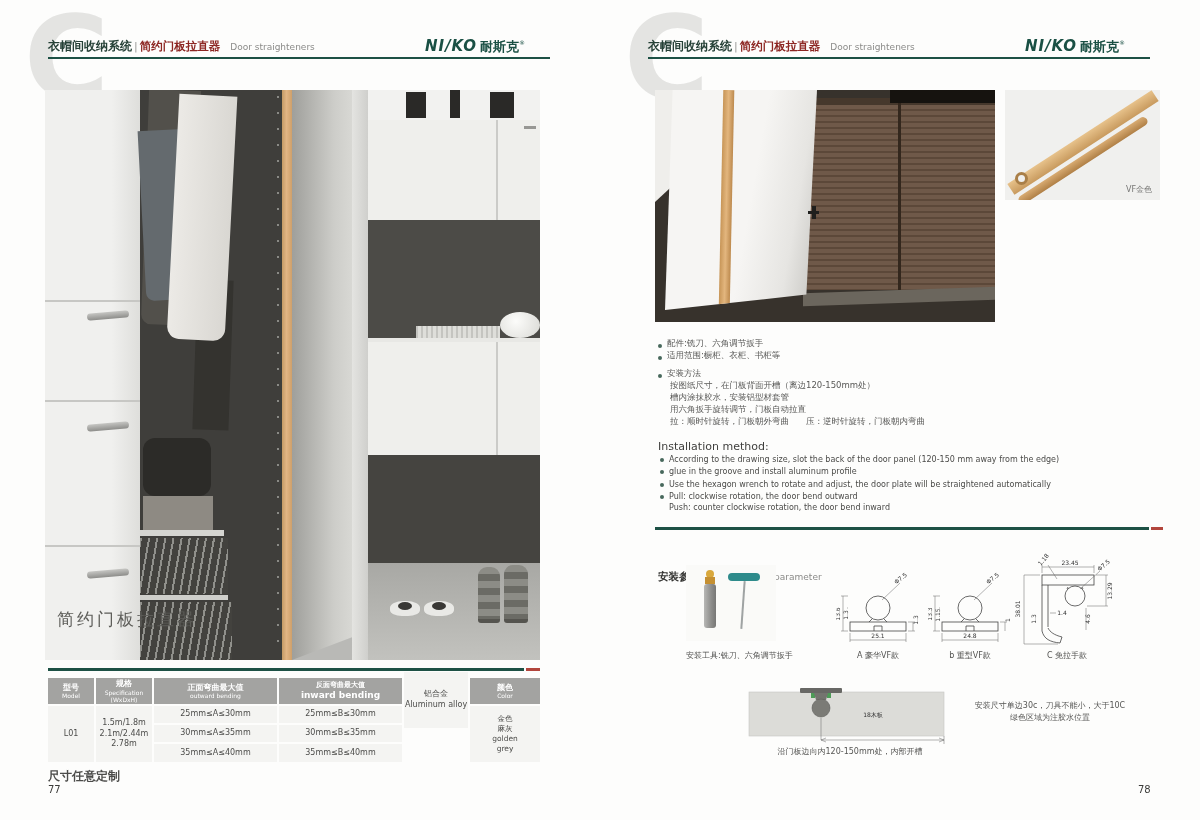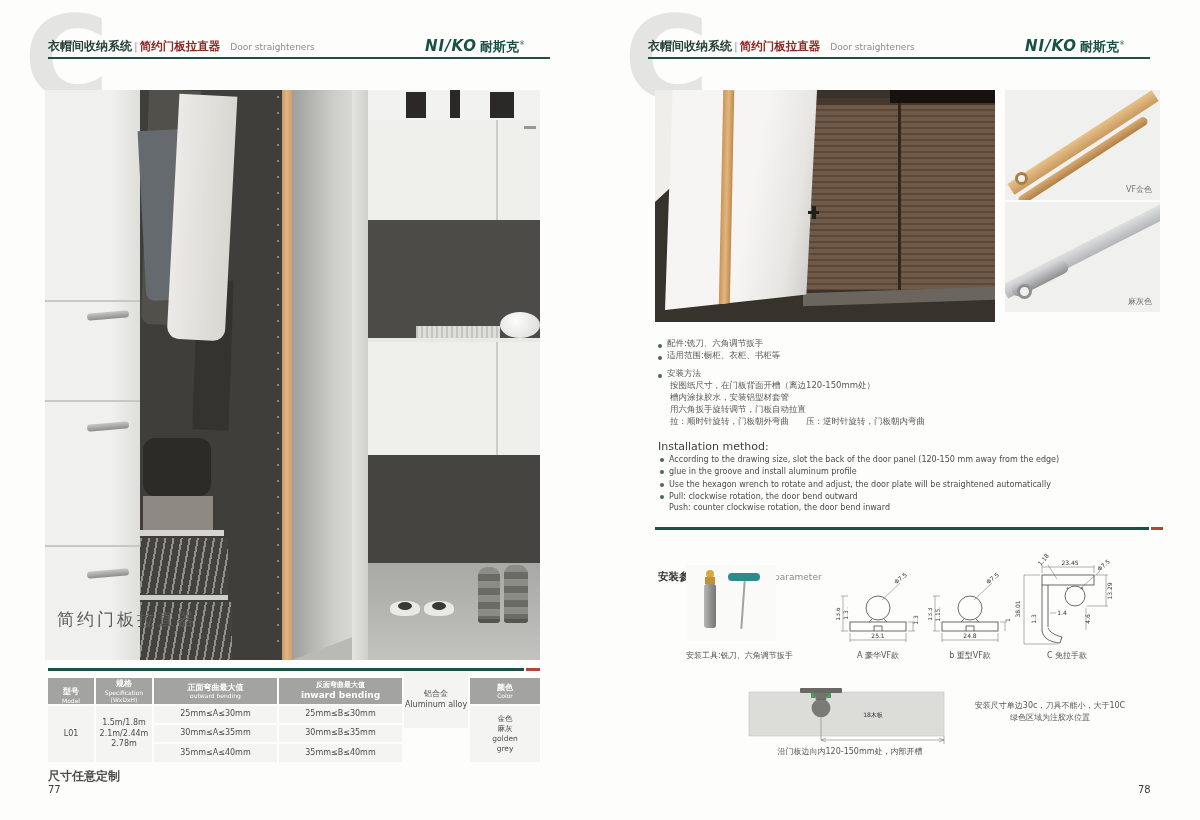--- a/index.html
+++ b/index.html
@@ -135,21 +135,21 @@
       <div style="left:64px;top:512px;width:14px;height:8px;border-radius:50%;background:#393835;"></div>
       <div style="left:110px;top:477px;width:22px;height:56px;border-radius:9px 9px 3px 3px;background:repeating-linear-gradient(180deg,#8c8c86 0 7px,#6b6b65 7px 14px);border-bottom:4px solid #55544f;"></div>
       <div style="left:136px;top:475px;width:24px;height:58px;border-radius:9px 9px 3px 3px;background:repeating-linear-gradient(180deg,#8c8c86 0 7px,#6b6b65 7px 14px);border-bottom:4px solid #55544f;"></div>
     </div>
     <div class="pl-caption">简约门板拉直器</div>
   </div>
 
   <div class="grule" style="left:48px;top:668px;width:476px;"></div>
   <div class="rrule" style="left:526px;top:668px;width:14px;"></div>
 
-  <div class="th" style="left:48px;width:46px;justify-content:flex-end;">
+  <div class="th" style="left:48px;width:46px;">
     <span class="zh">型号</span>
     <span class="en">Model</span>
   </div>
   <div class="th" style="left:96px;width:56px;">
     <span class="zh">规格</span>
     <span class="en">Specification (WxDxH)</span>
   </div>
   <div class="th" style="left:154px;width:123px;">
     <span class="zh">正面弯曲最大值</span>
     <span class="en">outward bending</span>
@@ -218,26 +218,20 @@
     </div>
     <div style="left:157px;top:116px;width:4px;height:13px;background:#1f1f1d;"></div>
     <div style="left:153px;top:121px;width:11px;height:3px;background:#1f1f1d;"></div>
   </div>
 
   <div class="prod" style="top:90px;">
     <div style="left:-8px;top:46px;width:172px;height:13px;background:linear-gradient(180deg,#e7c28b,#c89a5e);transform:rotate(-33deg);"></div>
     <div style="left:2px;top:66px;width:152px;height:9px;border-radius:5px;background:linear-gradient(180deg,#d8ab72,#b08046);transform:rotate(-33deg);"></div>
     <div style="left:10px;top:82px;width:13px;height:13px;border-radius:50%;background:#f0f0ee;border:3px solid #a97f48;"></div>
     <div class="prod-label">VF金色</div>
-  </div>
-  <div class="prod" style="top:202px;">
-    <div style="left:-10px;top:42px;width:178px;height:15px;background:linear-gradient(180deg,#dfe0e1,#b4b5b7);transform:rotate(-27deg);"></div>
-    <div style="left:4px;top:70px;width:62px;height:13px;border-radius:7px;background:linear-gradient(180deg,#cfd0d1,#8e8f91);transform:rotate(-27deg);"></div>
-    <div style="left:12px;top:82px;width:15px;height:15px;border-radius:50%;background:#f0f0ee;border:3px solid #8f9092;"></div>
-    <div class="prod-label">麻灰色</div>
   </div>
 
   <div class="bul" style="left:658px;top:338px;">
       <span class="dot"></span>
       <span>配件:铣刀、六角调节扳手</span>
     </div>
   <div class="bul" style="left:658px;top:350px;">
       <span class="dot"></span>
       <span>适用范围:橱柜、衣柜、书柜等</span>
     </div>

